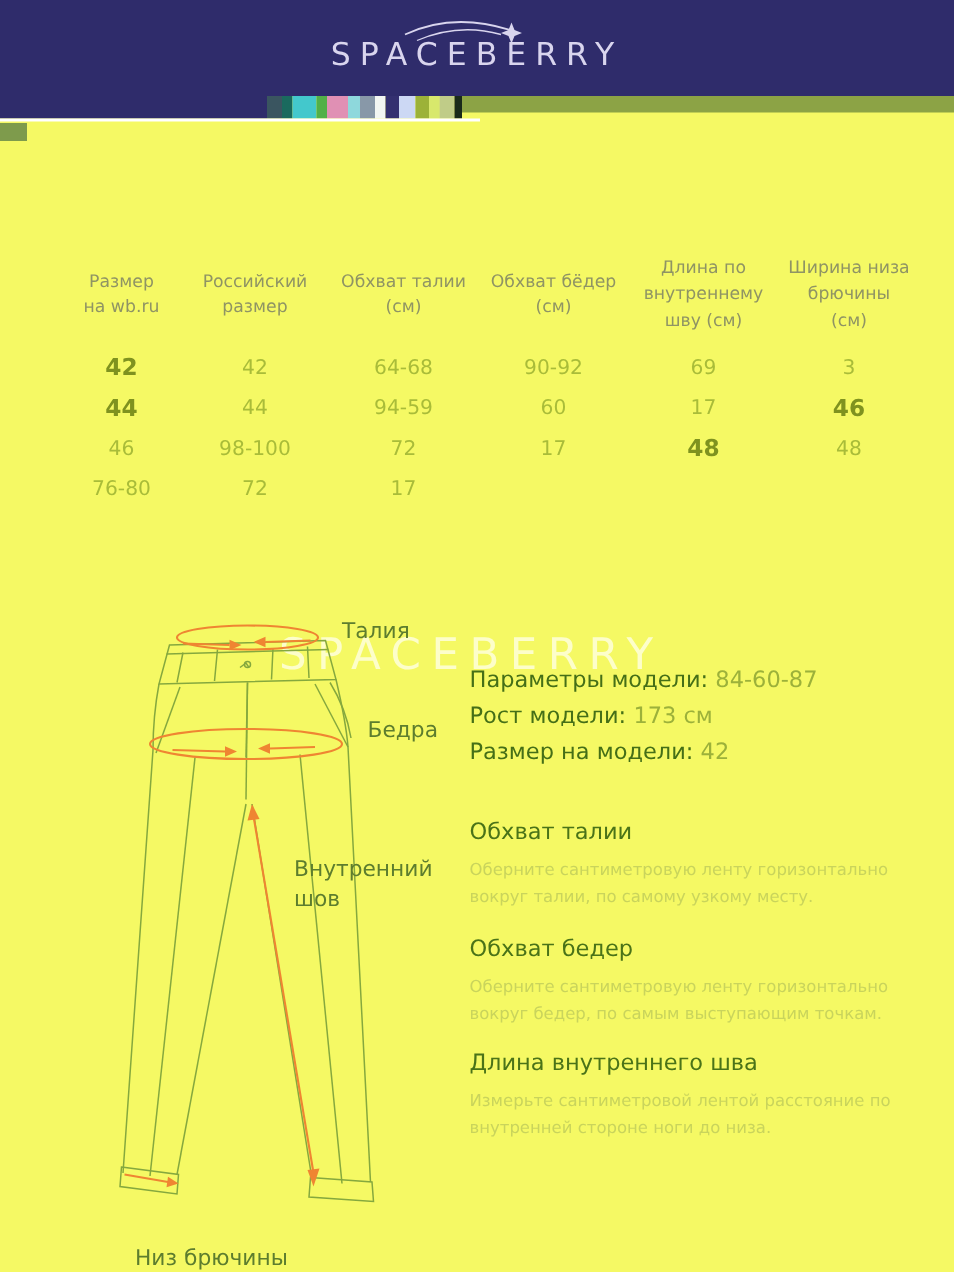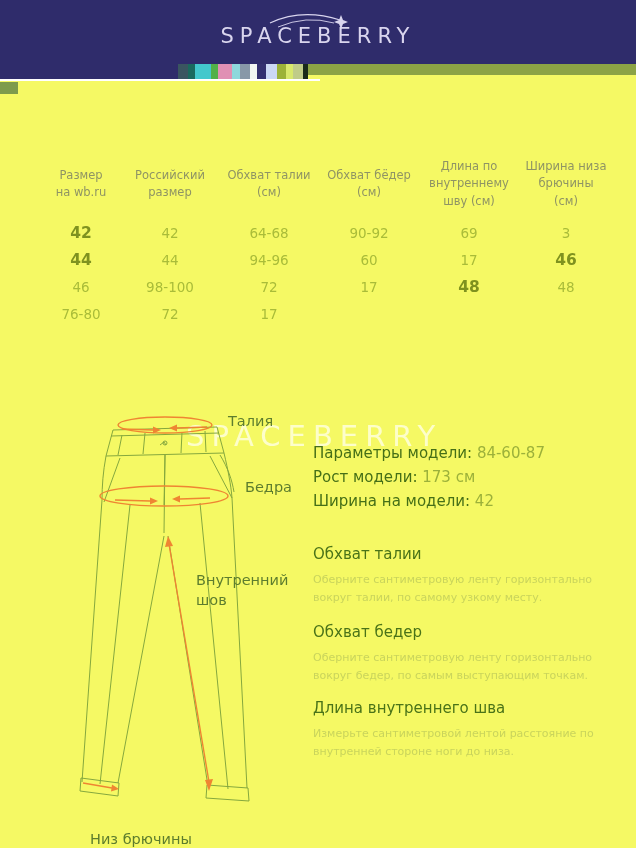--- a/index.html
+++ b/index.html
@@ -21,21 +21,21 @@
   .glitch div { height:100%; }
   .g1{width:10px;background:#3a5560;} .g2{width:7px;background:#1a6a5e;}
   .g3{width:16px;background:#43c8cc;} .g4{width:7px;background:#52b048;}
   .g5{width:14px;background:#e090b4;} .g6{width:8px;background:#8ed8dc;}
   .g7{width:10px;background:#8898a8;} .g8{width:7px;background:#f2f6f2;}
   .g9{width:9px;background:#343070;}  .g10{width:11px;background:#ccd8f4;}
   .g11{width:9px;background:#9cb238;} .g12{width:7px;background:#d8e86c;}
   .g13{width:10px;background:#c0cc88;}.g14{width:5px;background:#1a2a1a;}
 
   
-  .size-table { position:absolute; left:36px; top:158px; width:572px;
+  .size-table { position:absolute; left:36px; top:170px; width:572px;
                 display:grid; grid-template-columns:90px 88px 110px 90px 110px 84px; }
   .th { color:#8f9464; font-size:11.5px; line-height:1.5; text-align:center;
         white-space:pre-line; align-self:center; padding-bottom:10px; height:62px;
         display:flex; align-items:center; justify-content:center; }
   .td { text-align:center; height:27px; line-height:27px;
         color:#a9bc39; font-size:13.5px; }
   .td--primary { color:#7f921f; font-weight:bold; font-size:15.5px; }
 
   
   .figure { position:absolute; left:60px; top:410px; width:212px; height:402px; }
@@ -118,21 +118,21 @@
 
     <div class="td td--primary">42</div>
     <div class="td">42</div>
     <div class="td">64-68</div>
     <div class="td">90-92</div>
     <div class="td">69</div>
     <div class="td">3</div>
 
     <div class="td td--primary">44</div>
     <div class="td">44</div>
-    <div class="td">94-96</div>
+    <div class="td">94-59</div>
     <div class="td">60</div>
     <div class="td">17</div>
 
     <div class="td td--primary">46</div>
     <div class="td">46</div>
     <div class="td">98-100</div>
     <div class="td">72</div>
     <div class="td">17</div>
 
     <div class="td td--primary">48</div>
@@ -201,21 +201,21 @@
   <div class="model-info">
     <div class="model-line">
       <span class="lab">Параметры модели:</span>
       <span class="val">84-60-87</span>
     </div>
     <div class="model-line">
       <span class="lab">Рост модели:</span>
       <span class="val">173 см</span>
     </div>
     <div class="model-line">
-      <span class="lab">Ширина на модели:</span>
+      <span class="lab">Размер на модели:</span>
       <span class="val">42</span>
     </div>
   </div>
 
   <div class="guide-h h1">Обхват талии</div>
   <div class="guide-d d1">Оберните сантиметровую ленту горизонтально вокруг талии, по самому узкому месту.</div>
   <div class="guide-h h2">Обхват бедер</div>
   <div class="guide-d d2">Оберните сантиметровую ленту горизонтально вокруг бедер, по самым выступающим точкам.</div>
   <div class="guide-h h3">Длина внутреннего шва</div>
   <div class="guide-d d3">Измерьте сантиметровой лентой расстояние по внутренней стороне ноги до низа.</div>

